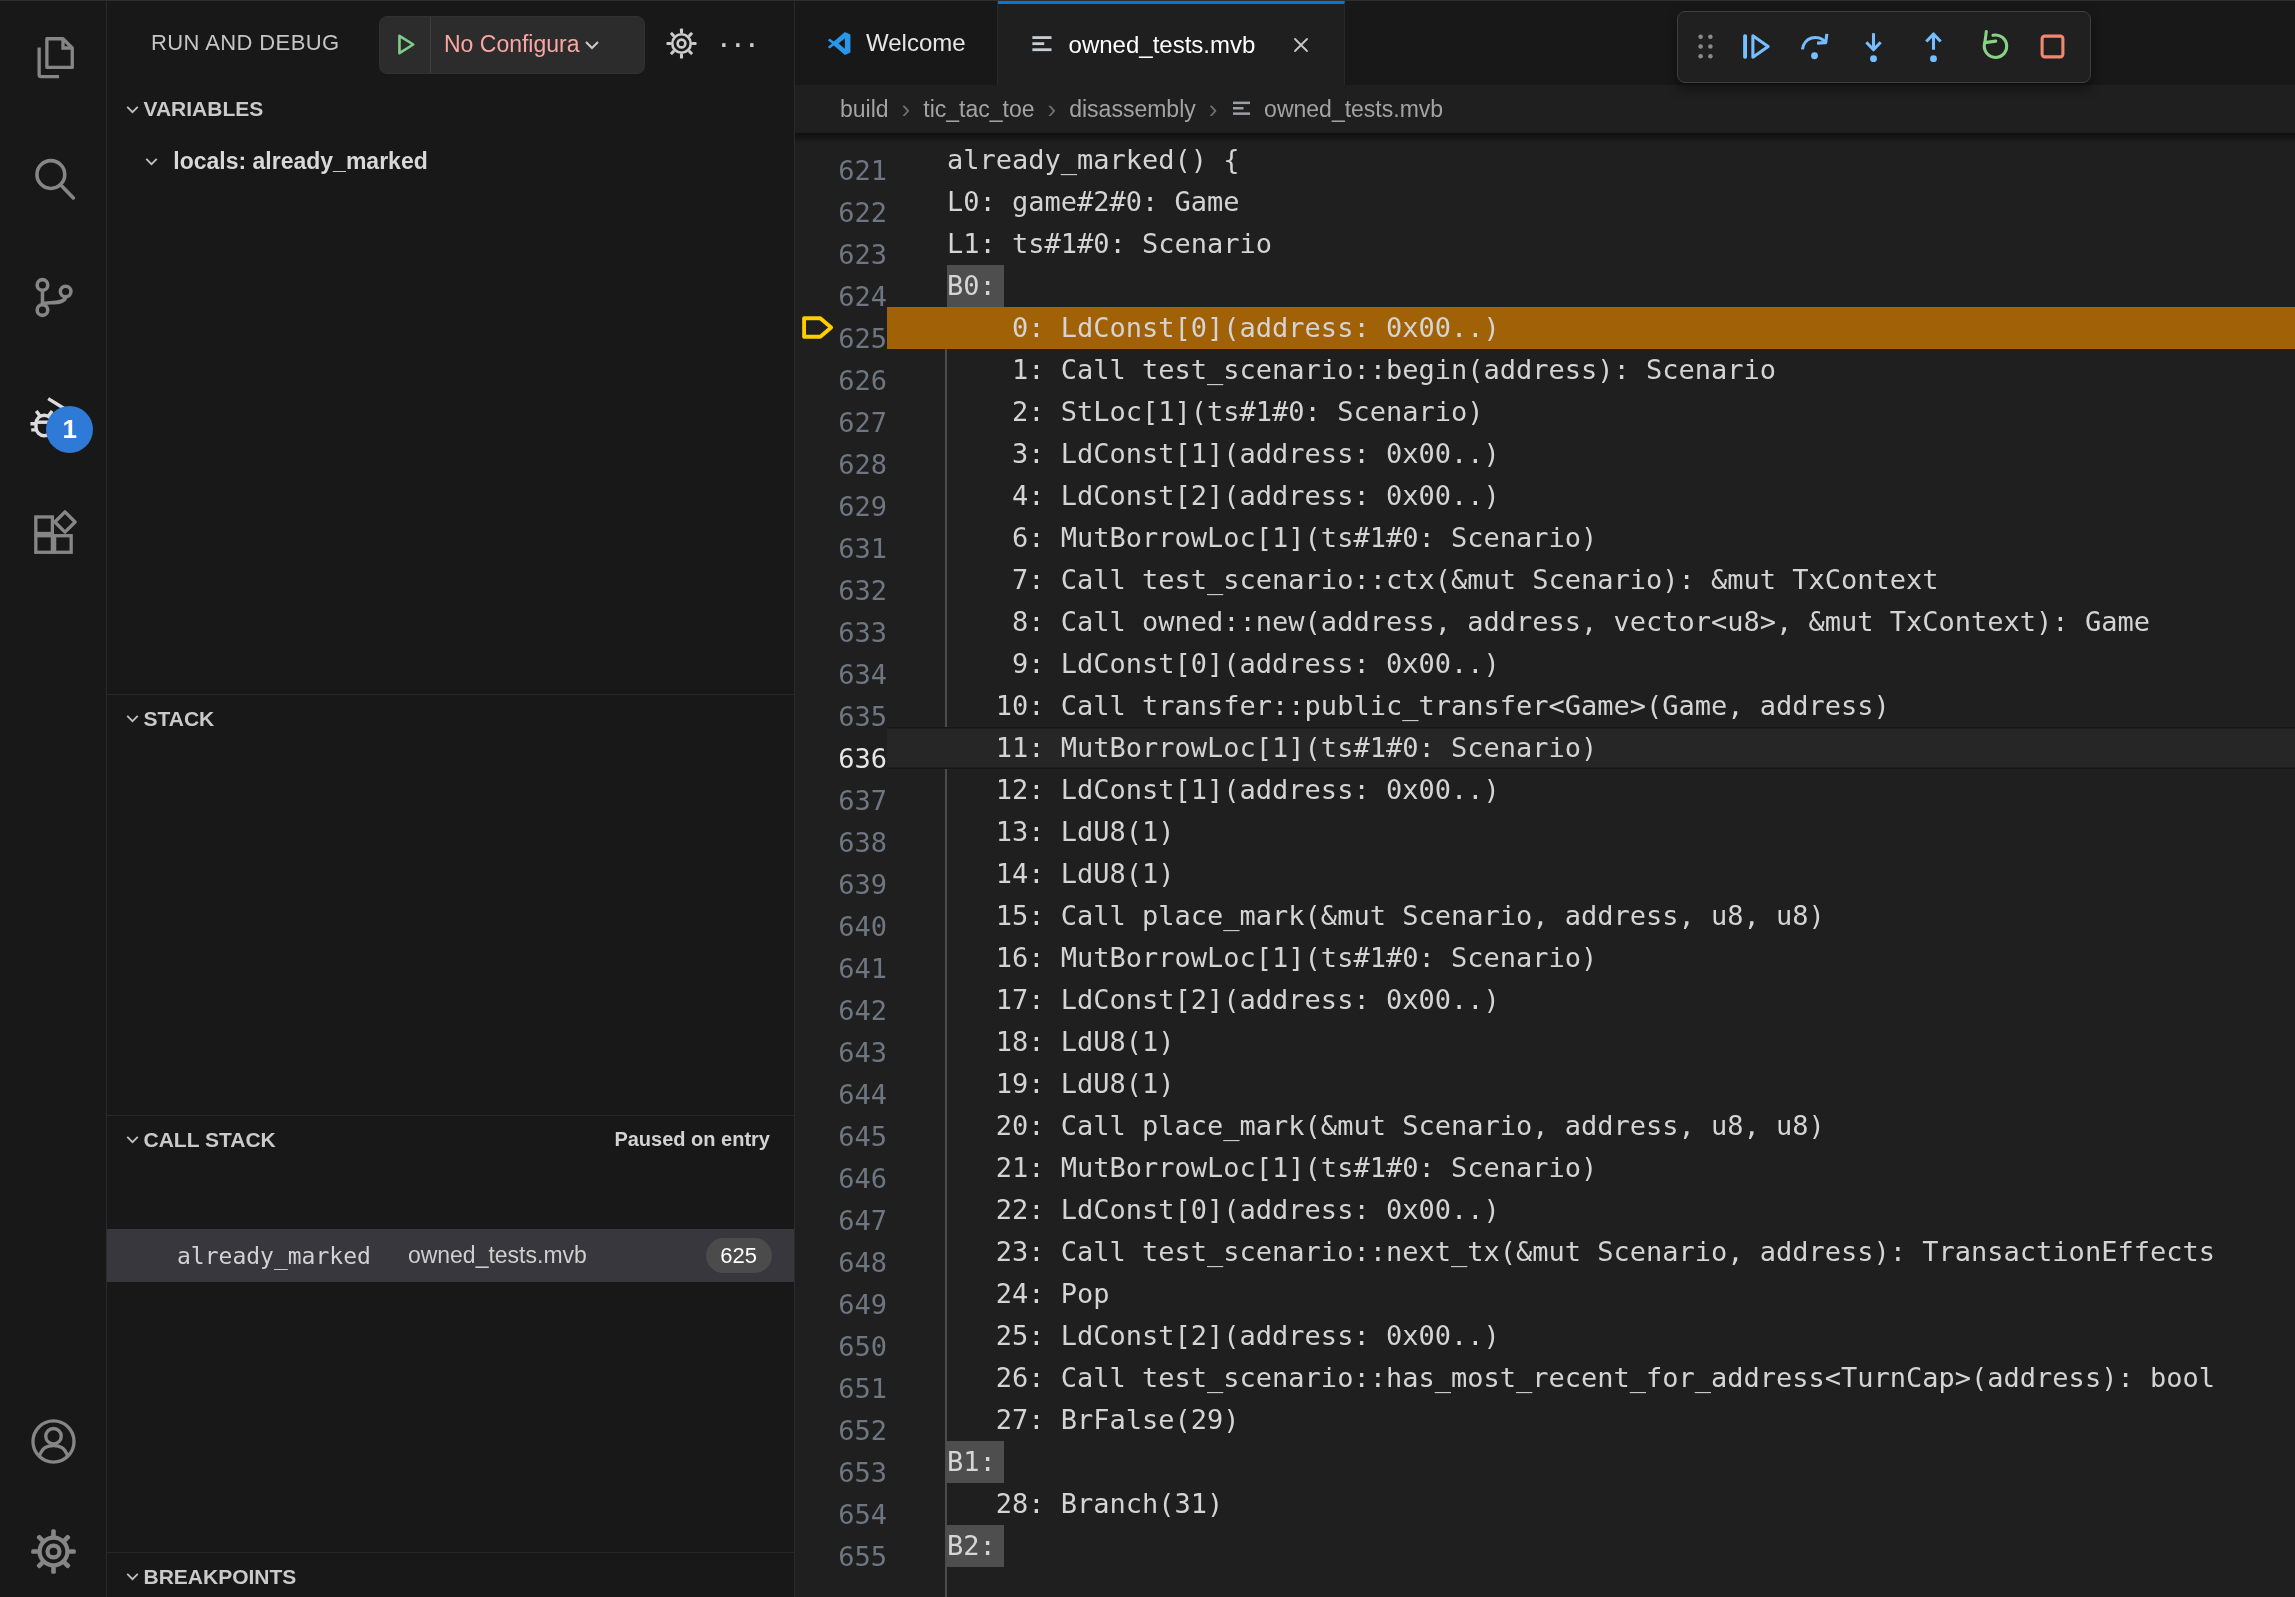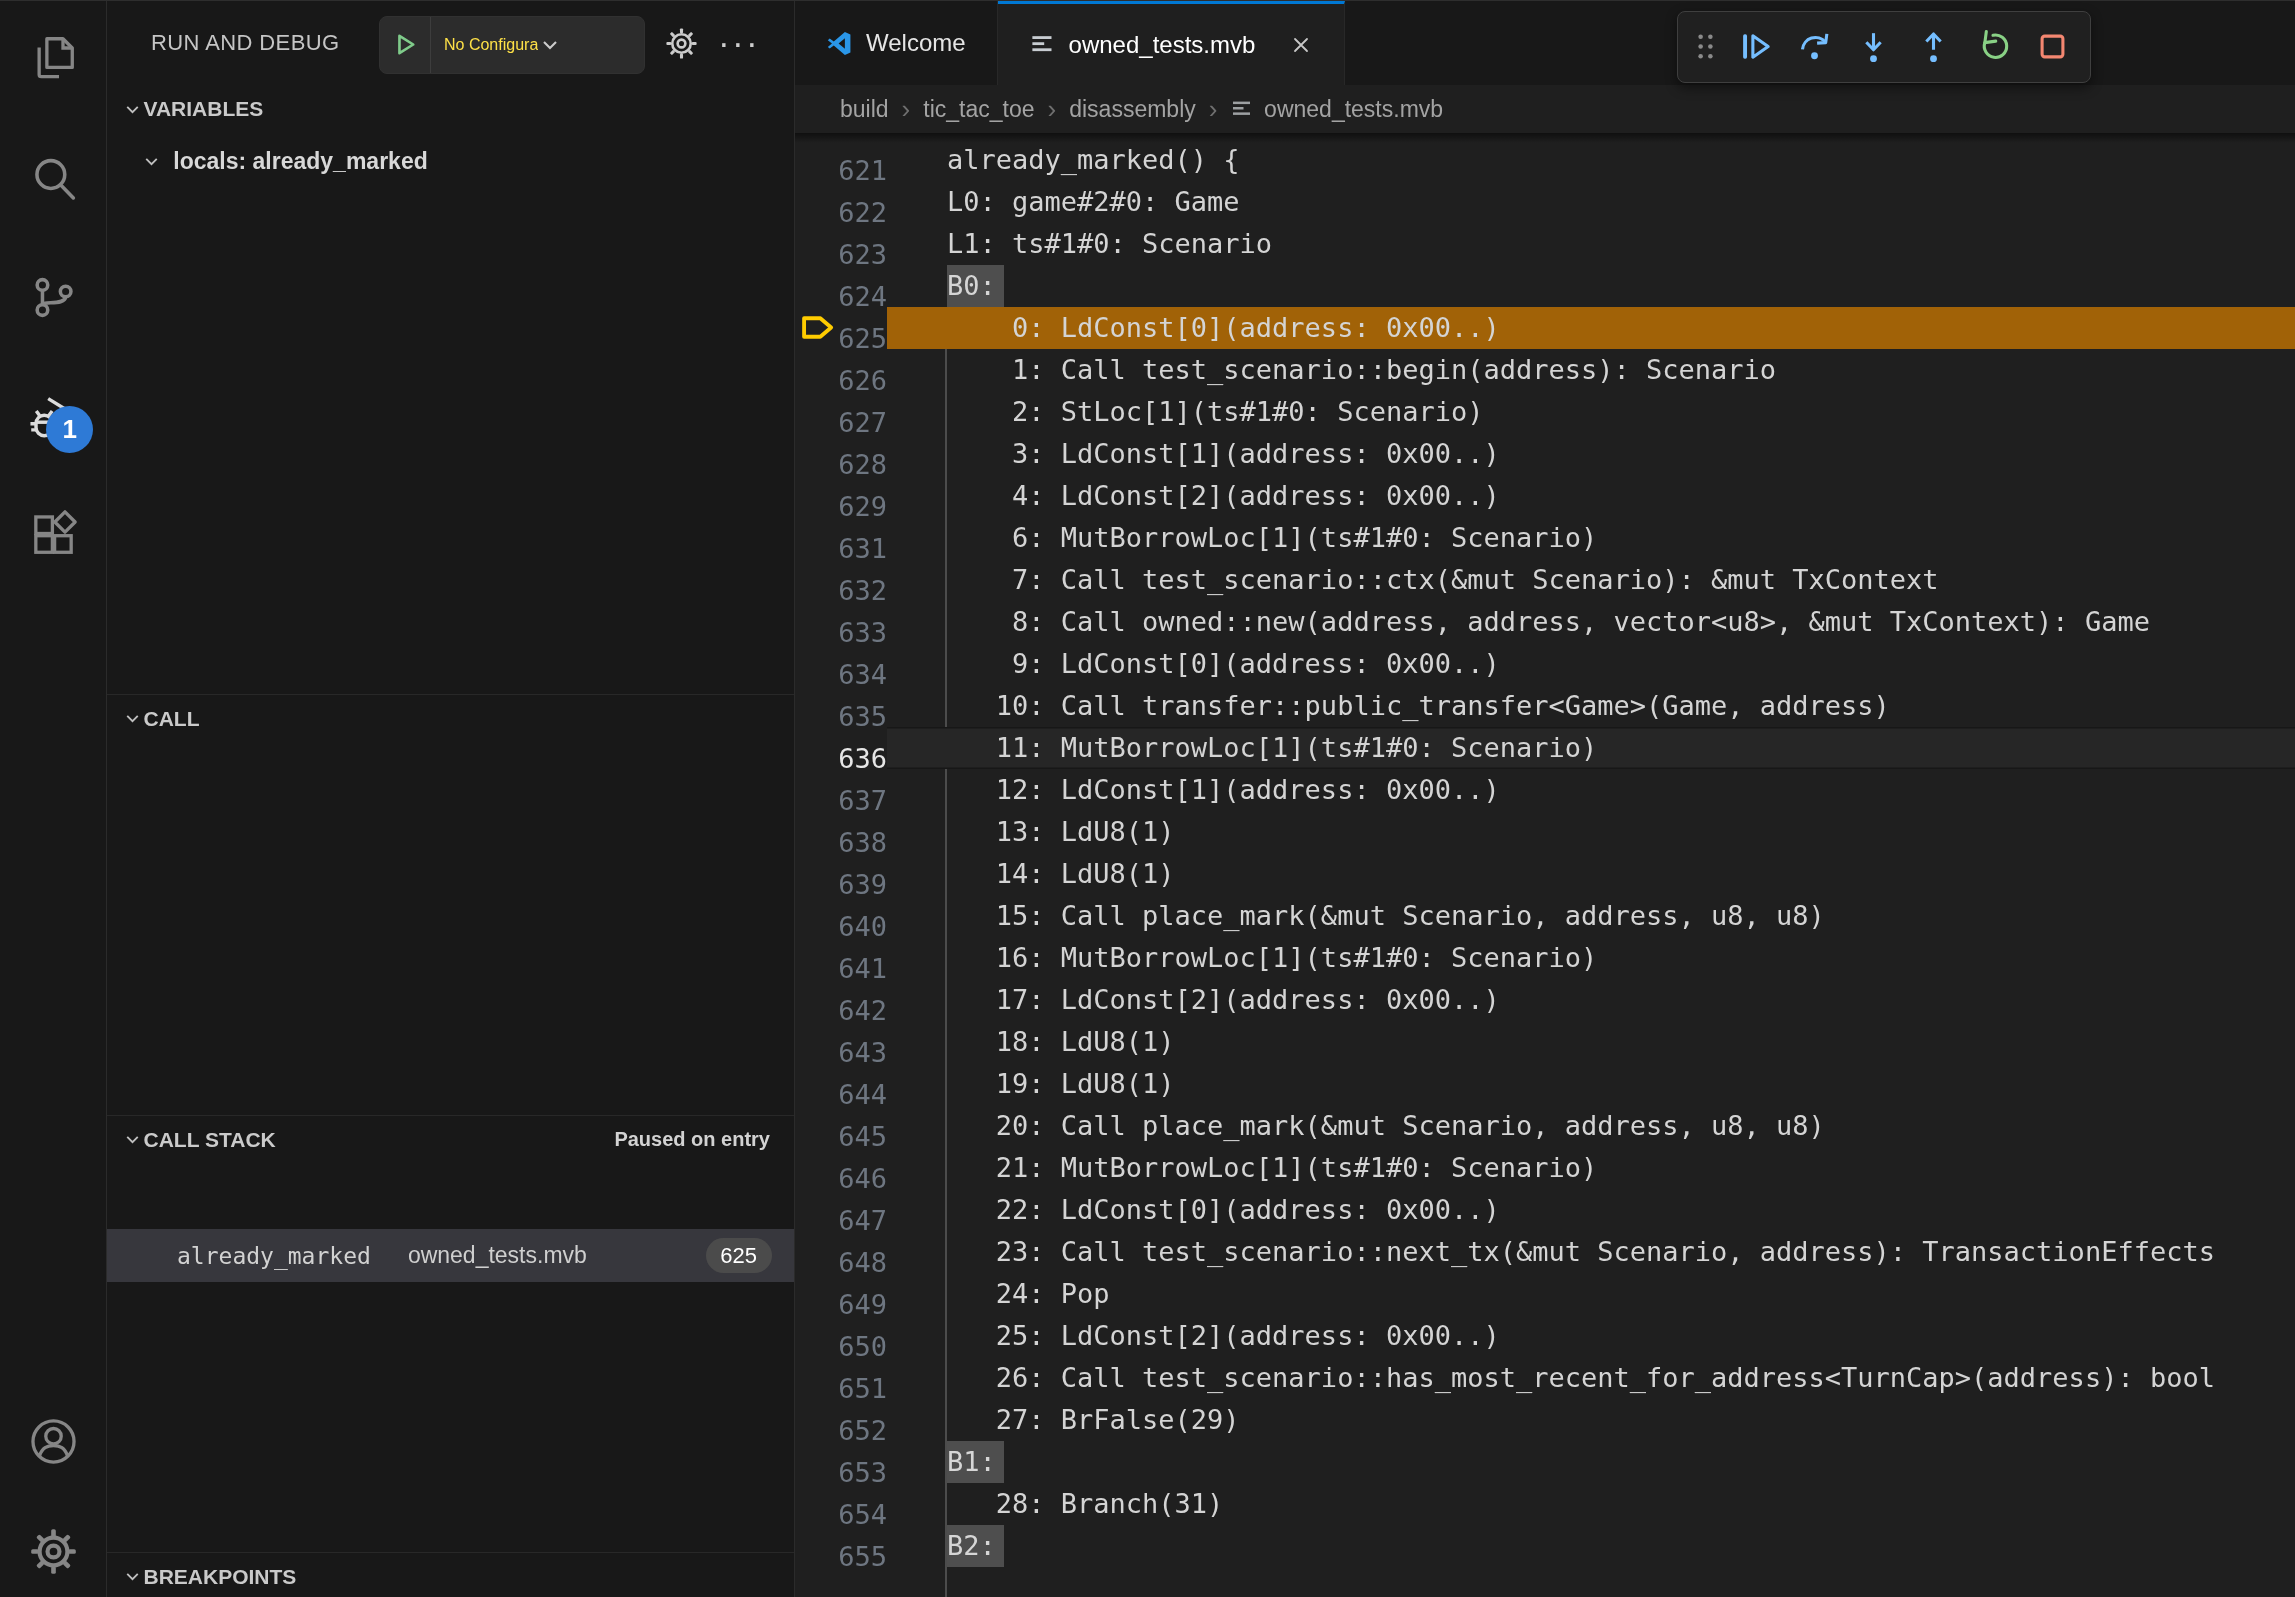--- a/index.html
+++ b/index.html
@@ -24,21 +24,21 @@
   .sb-titlebar { position:absolute; left:0; top:0; width:100%; height:84px; }
   .sb-title { position:absolute; left:44px; top:0; height:84px; display:flex; align-items:center;
               font-size:22px; color:#c5c5c5; letter-spacing:0.4px; }
   .run-combo { position:absolute; left:272px; top:14.5px; width:266px; height:58px;
                background:#2c2c2c; border:0.8px solid #313131; border-radius:8px;
                display:flex; align-items:stretch; overflow:hidden; }
   .run-play { width:51px; display:flex; align-items:center; justify-content:center;
               border-right:0.8px solid #3d3d3d; cursor:pointer; }
   .run-play svg { width:29px; height:29px; }
   .run-label-wrap { flex:1; display:flex; align-items:center; padding-left:13px; cursor:pointer; }
-  .run-label { max-width:151px; overflow:hidden; white-space:nowrap; font-size:16px; color:#fde047; }
+  .run-label { max-width:151px; overflow:hidden; white-space:nowrap; font-size:23px; color:#fca5a5; }
   .run-chevron { display:flex; align-items:center; padding:0 8px 0 0; }
   .run-chevron svg { width:24px; height:24px; color:#cccccc; }
   .sb-iconbtn { position:absolute; top:21px; width:42px; height:42px; display:flex;
                 align-items:center; justify-content:center; color:#cccccc; cursor:pointer; }
   .sb-iconbtn svg { width:37px; height:37px; }
   .sb-ellipsis { font-size:35px; color:#cccccc; letter-spacing:2.4px; line-height:16px; }
 
   .section-head { position:absolute; left:0; width:100%; height:48px; display:flex;
                   align-items:center; gap:1px; padding-left:14.5px; border-top:0.8px solid #282828;
                   font-size:21px; font-weight:700; color:#cacaca; cursor:pointer; }
@@ -228,21 +228,21 @@
       <svg viewBox="0 0 16 16" fill="none" stroke="currentColor" stroke-width="1.4">
           <path d="M4 6 L8 10 L12 6"></path>
         </svg>
       <span>locals: already_marked</span>
     </div>
 
     <div class="section-head" style="top:693px">
       <svg viewBox="0 0 16 16" fill="none" stroke="currentColor" stroke-width="1.4">
           <path d="M4 6 L8 10 L12 6"></path>
         </svg>
-      <span>CALL</span>
+      <span>STACK</span>
     </div>
 
     <div class="section-head" style="top:1114px">
       <svg viewBox="0 0 16 16" fill="none" stroke="currentColor" stroke-width="1.4">
           <path d="M4 6 L8 10 L12 6"></path>
         </svg>
       <span>CALL STACK</span>
       <span class="section-status">Paused on entry</span>
     </div>
     <div class="frame-row" style="top:1228px">

